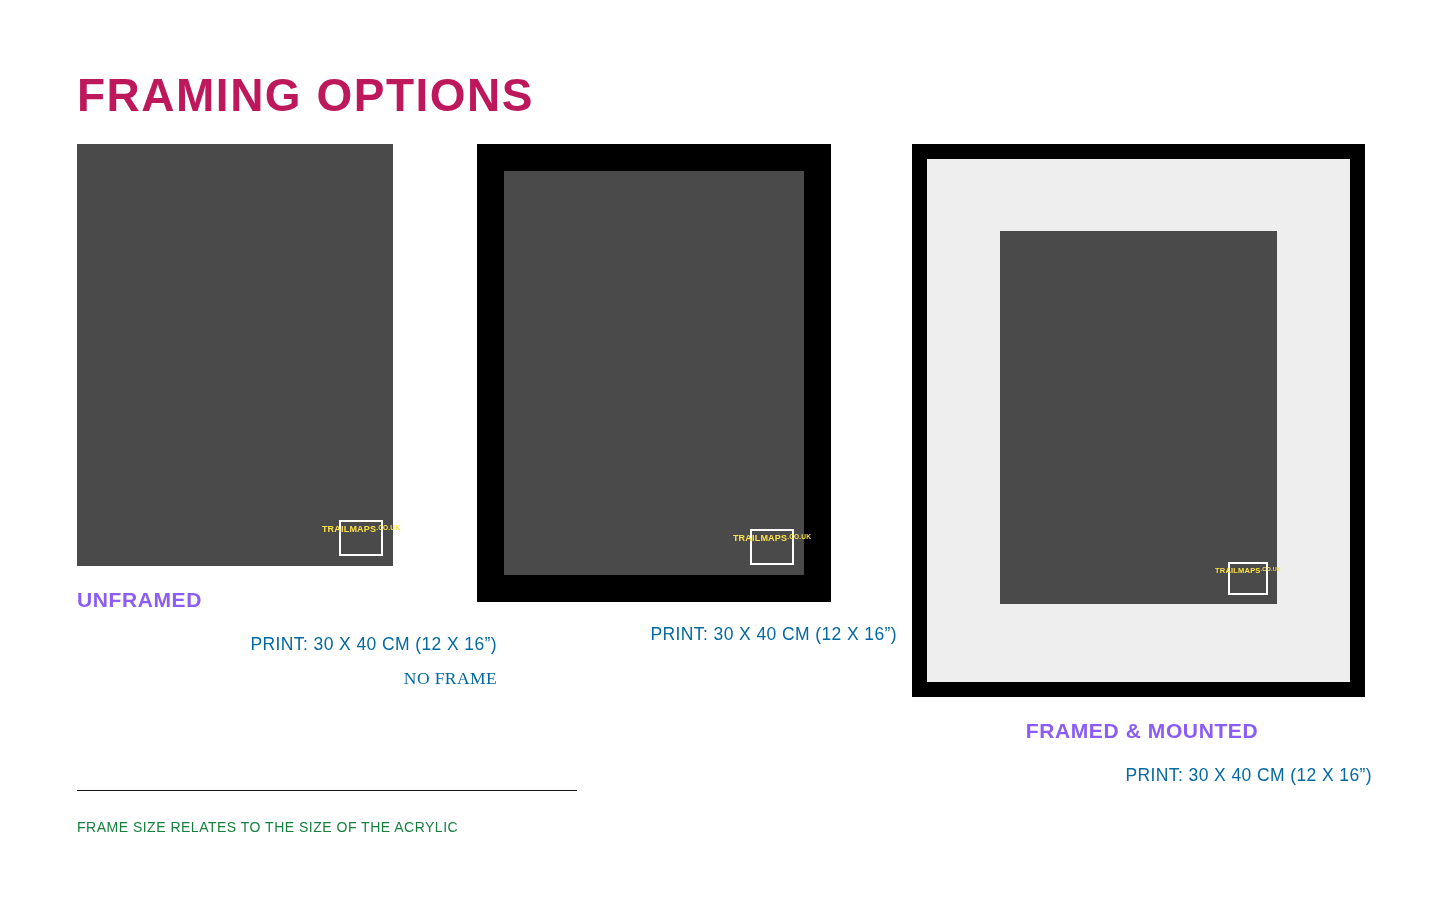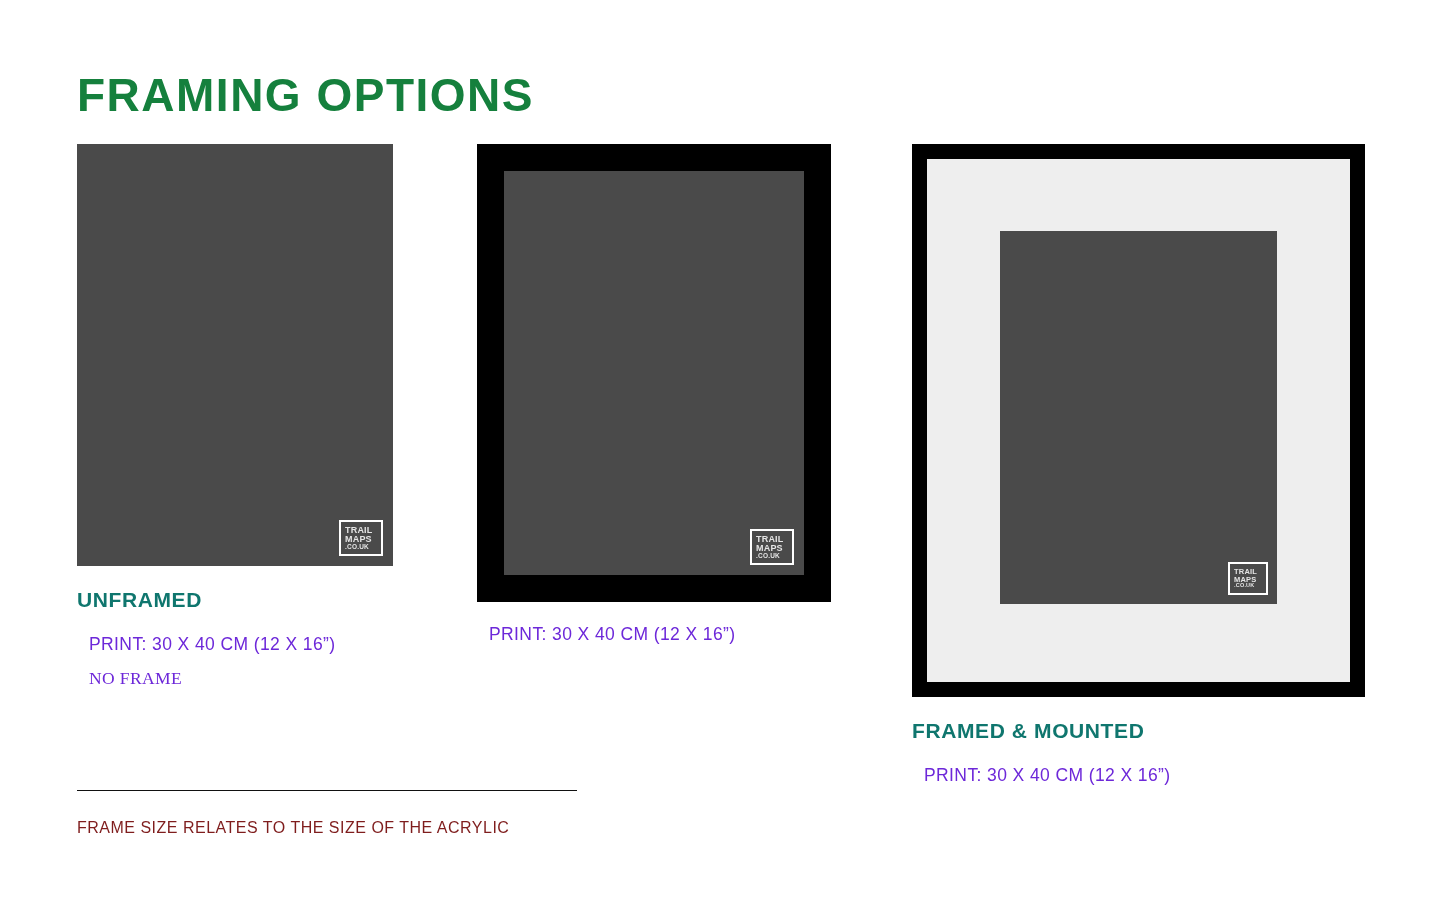--- a/index.html
+++ b/index.html
@@ -18,42 +18,43 @@
 
   
   .page-title {
     position: absolute;
     left: 77px;
     top: 41px;
     font-size: 46px;
     font-weight: bold;
     letter-spacing: 1.5px;
     line-height: 1;
-    color: #15803d;
+    color: #be185d;
     text-transform: uppercase;
   }
 
   
   .option {
     position: absolute;
   }
   .option-title {
     font-size: 21px;
     font-weight: bold;
     letter-spacing: 0.6px;
     text-transform: uppercase;
-    color: #0f766e;
+    color: #8b5cf6;
     margin: 0;
   }
   .option-line {
     font-size: 17.5px;
     letter-spacing: 0.4px;
     text-transform: uppercase;
-    color: #6d28d9;
-    margin: 12px;
+    color: #0369a1;
+    margin: 0;
+    text-align: right;
   }
 
   
   .print {
     background: #4a4a4a;
     position: relative;
     box-sizing: border-box;
   }
   .frame {
     background: #000000;
@@ -64,25 +65,25 @@
     background: #eeeeee;
     box-sizing: border-box;
     position: relative;
   }
 
   
   .logo {
     position: absolute;
     background: #4a4a4a;
     border: 2px solid #ffffff;
-    color: #e5e5e5;
+    color: #fde047;
     font-family: "Liberation Sans", sans-serif;
     font-weight: bold;
     display: flex;
-    flex-direction: column;
+    flex-direction: row;
     align-items: flex-start;
     justify-content: center;
     line-height: 1.02;
     box-sizing: border-box;
   }
   .logo .l1, .logo .l2 { font-size: 9px; letter-spacing: 0.2px; }
   .logo .l3 { font-size: 6.5px; letter-spacing: 0.2px; }
 
   .logo.small .l1, .logo.small .l2 { font-size: 7.5px; }
   .logo.small .l3 { font-size: 5.5px; }
@@ -118,42 +119,42 @@
   #mounted-frame .mount {
     width: 100%; height: 100%;
     padding: 72px 73px 78px 73px;
   }
   #mounted-frame .print { width: 100%; height: 100%; }
   #mounted-frame .logo {
     right: 9px; bottom: 9px;
     width: 40px; height: 33px;
     padding: 3px 4px;
   }
-  #col-mounted .option-title { margin-top: 22px; }
+  #col-mounted .option-title { margin-top: 22px; text-align: center; }
   #col-mounted .option-line { margin-top: 22px; }
   #col-mounted .option-line.second { margin-top: 13px; }
 
   
   #footnote {
     position: absolute;
     left: 77px;
     top: 790px;
     width: 520px;
   }
   #footnote .rule {
     width: 500px;
     height: 1px;
     background: #111111;
     margin-bottom: 28px;
   }
   #footnote .note-line {
-    font-size: 16px;
+    font-size: 14px;
     letter-spacing: 0.5px;
     text-transform: uppercase;
-    color: #7f1d1d;
+    color: #15803d;
     margin: 0 0 12px 0;
   }
 </style>
 </head>
 <body>
 
 <h1 class="page-title">FRAMING OPTIONS</h1>
 
 <div class="option" id="col-unframed">
   <div class="print" id="unframed-print">

